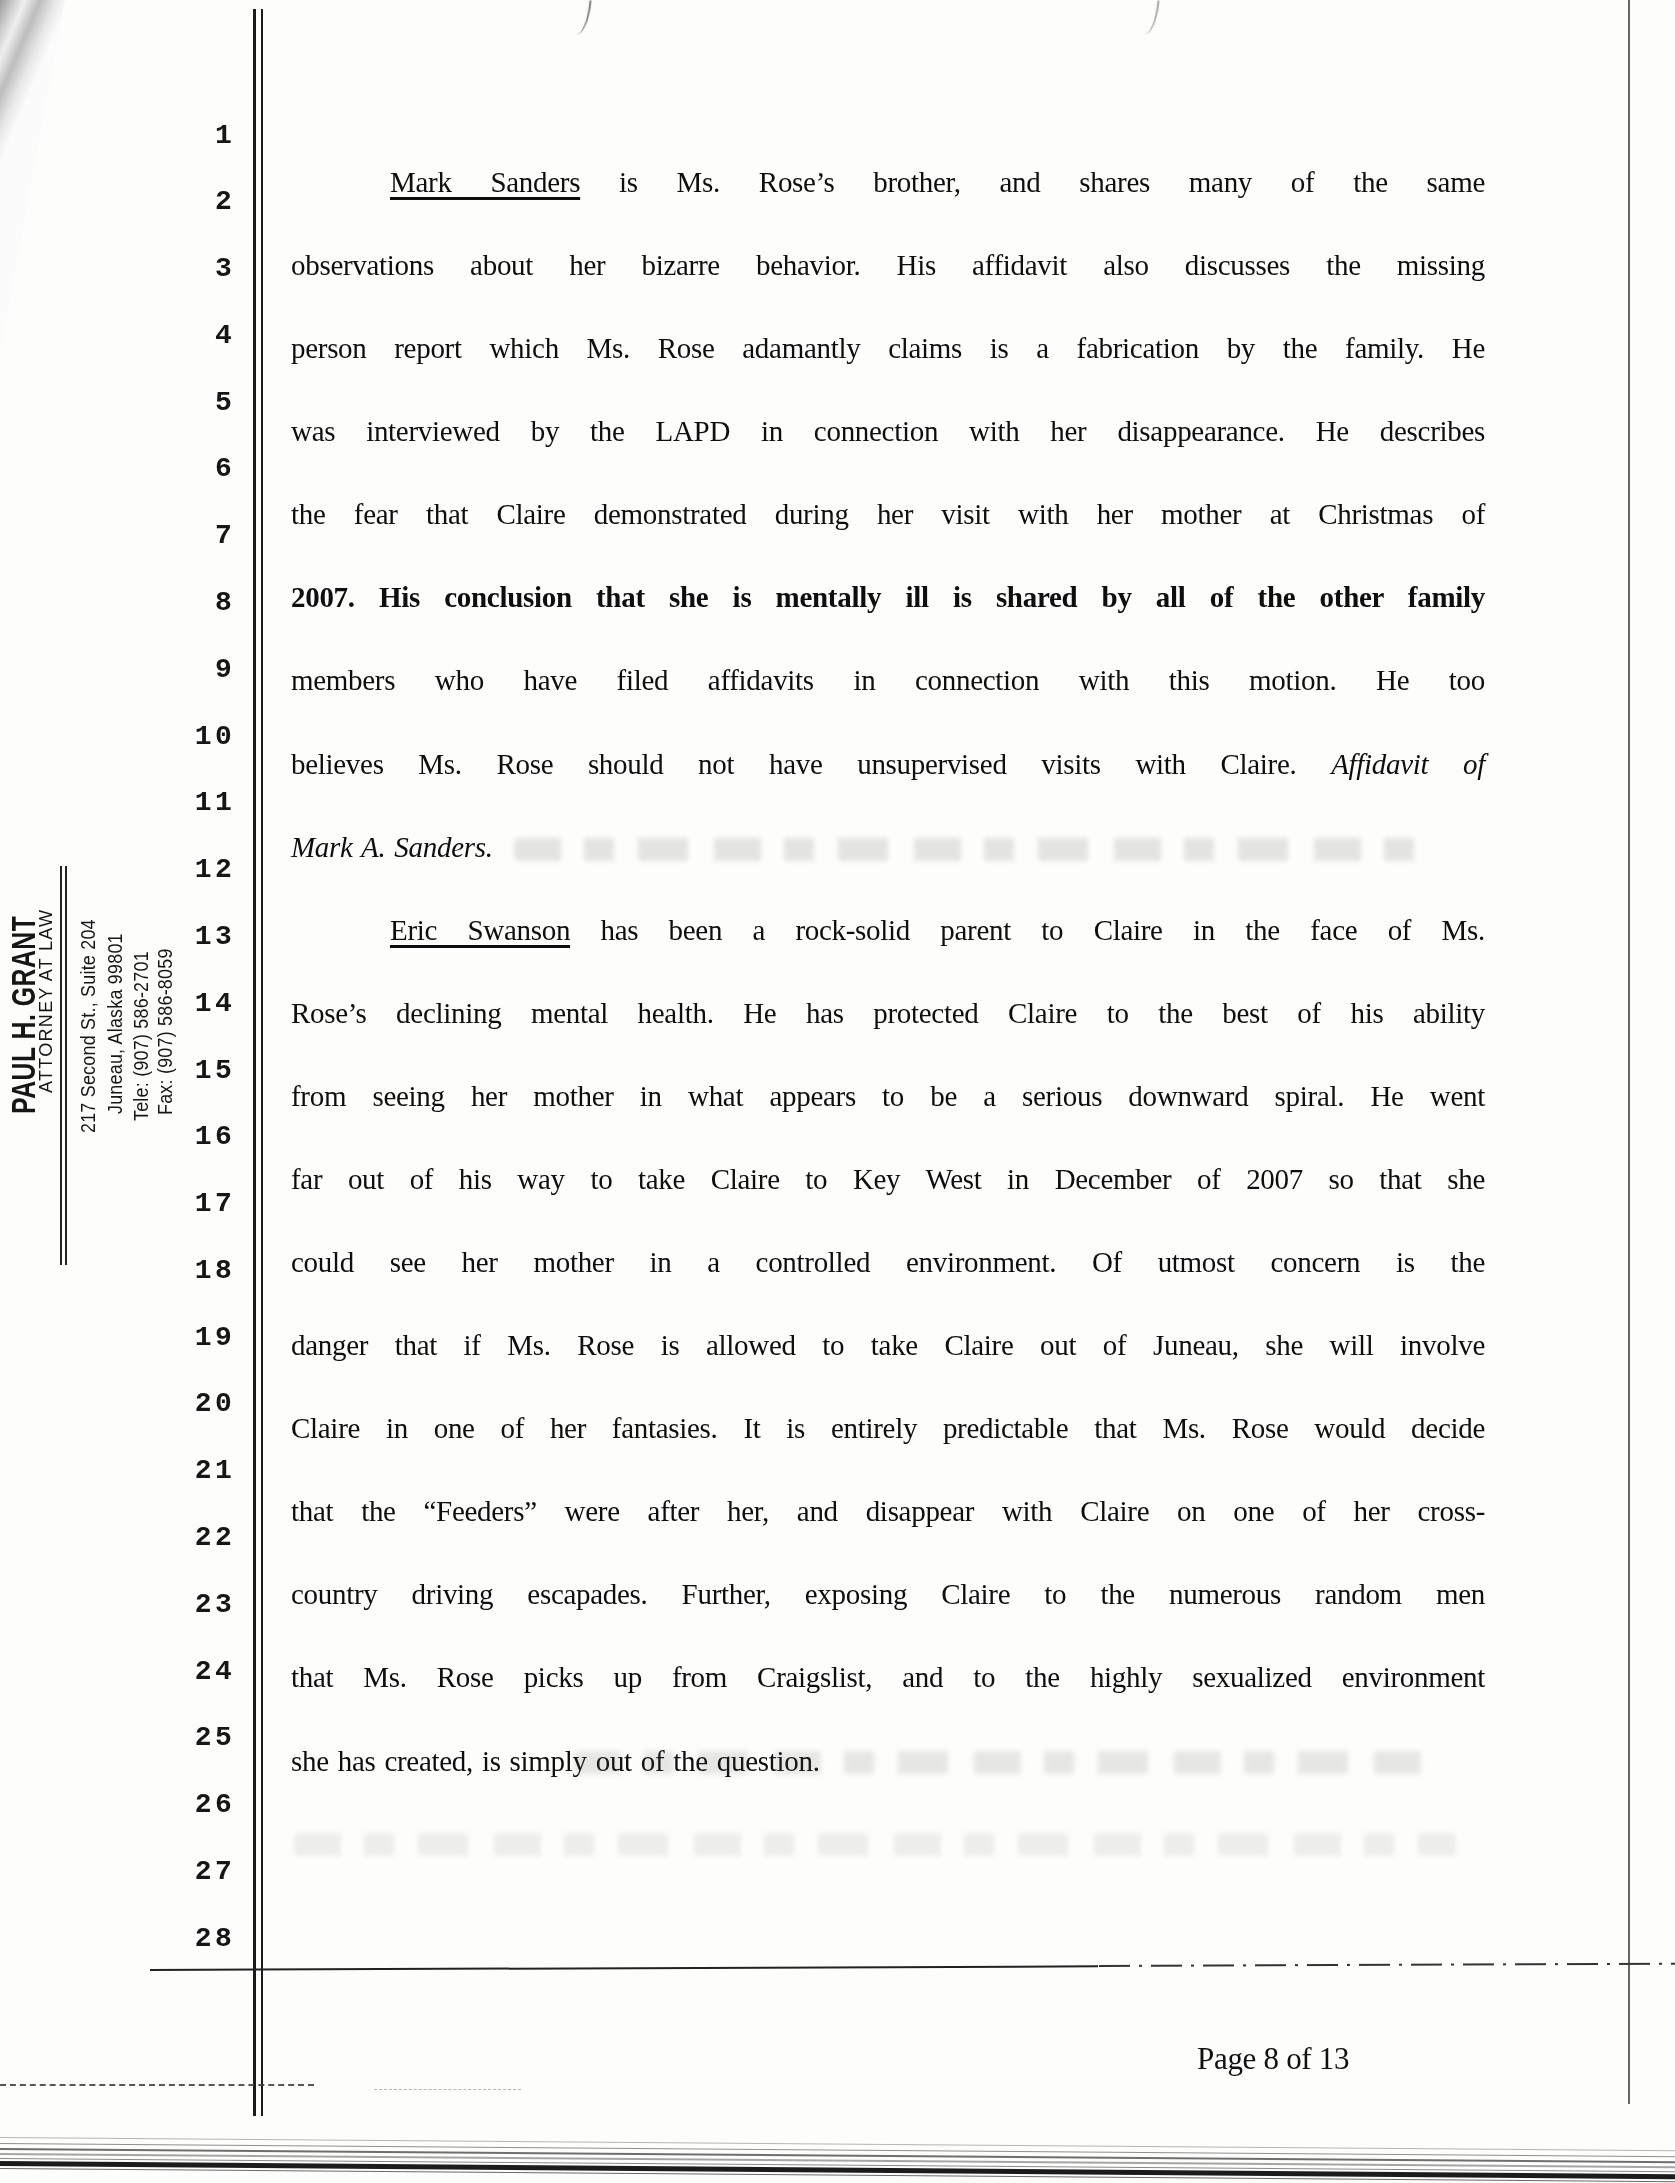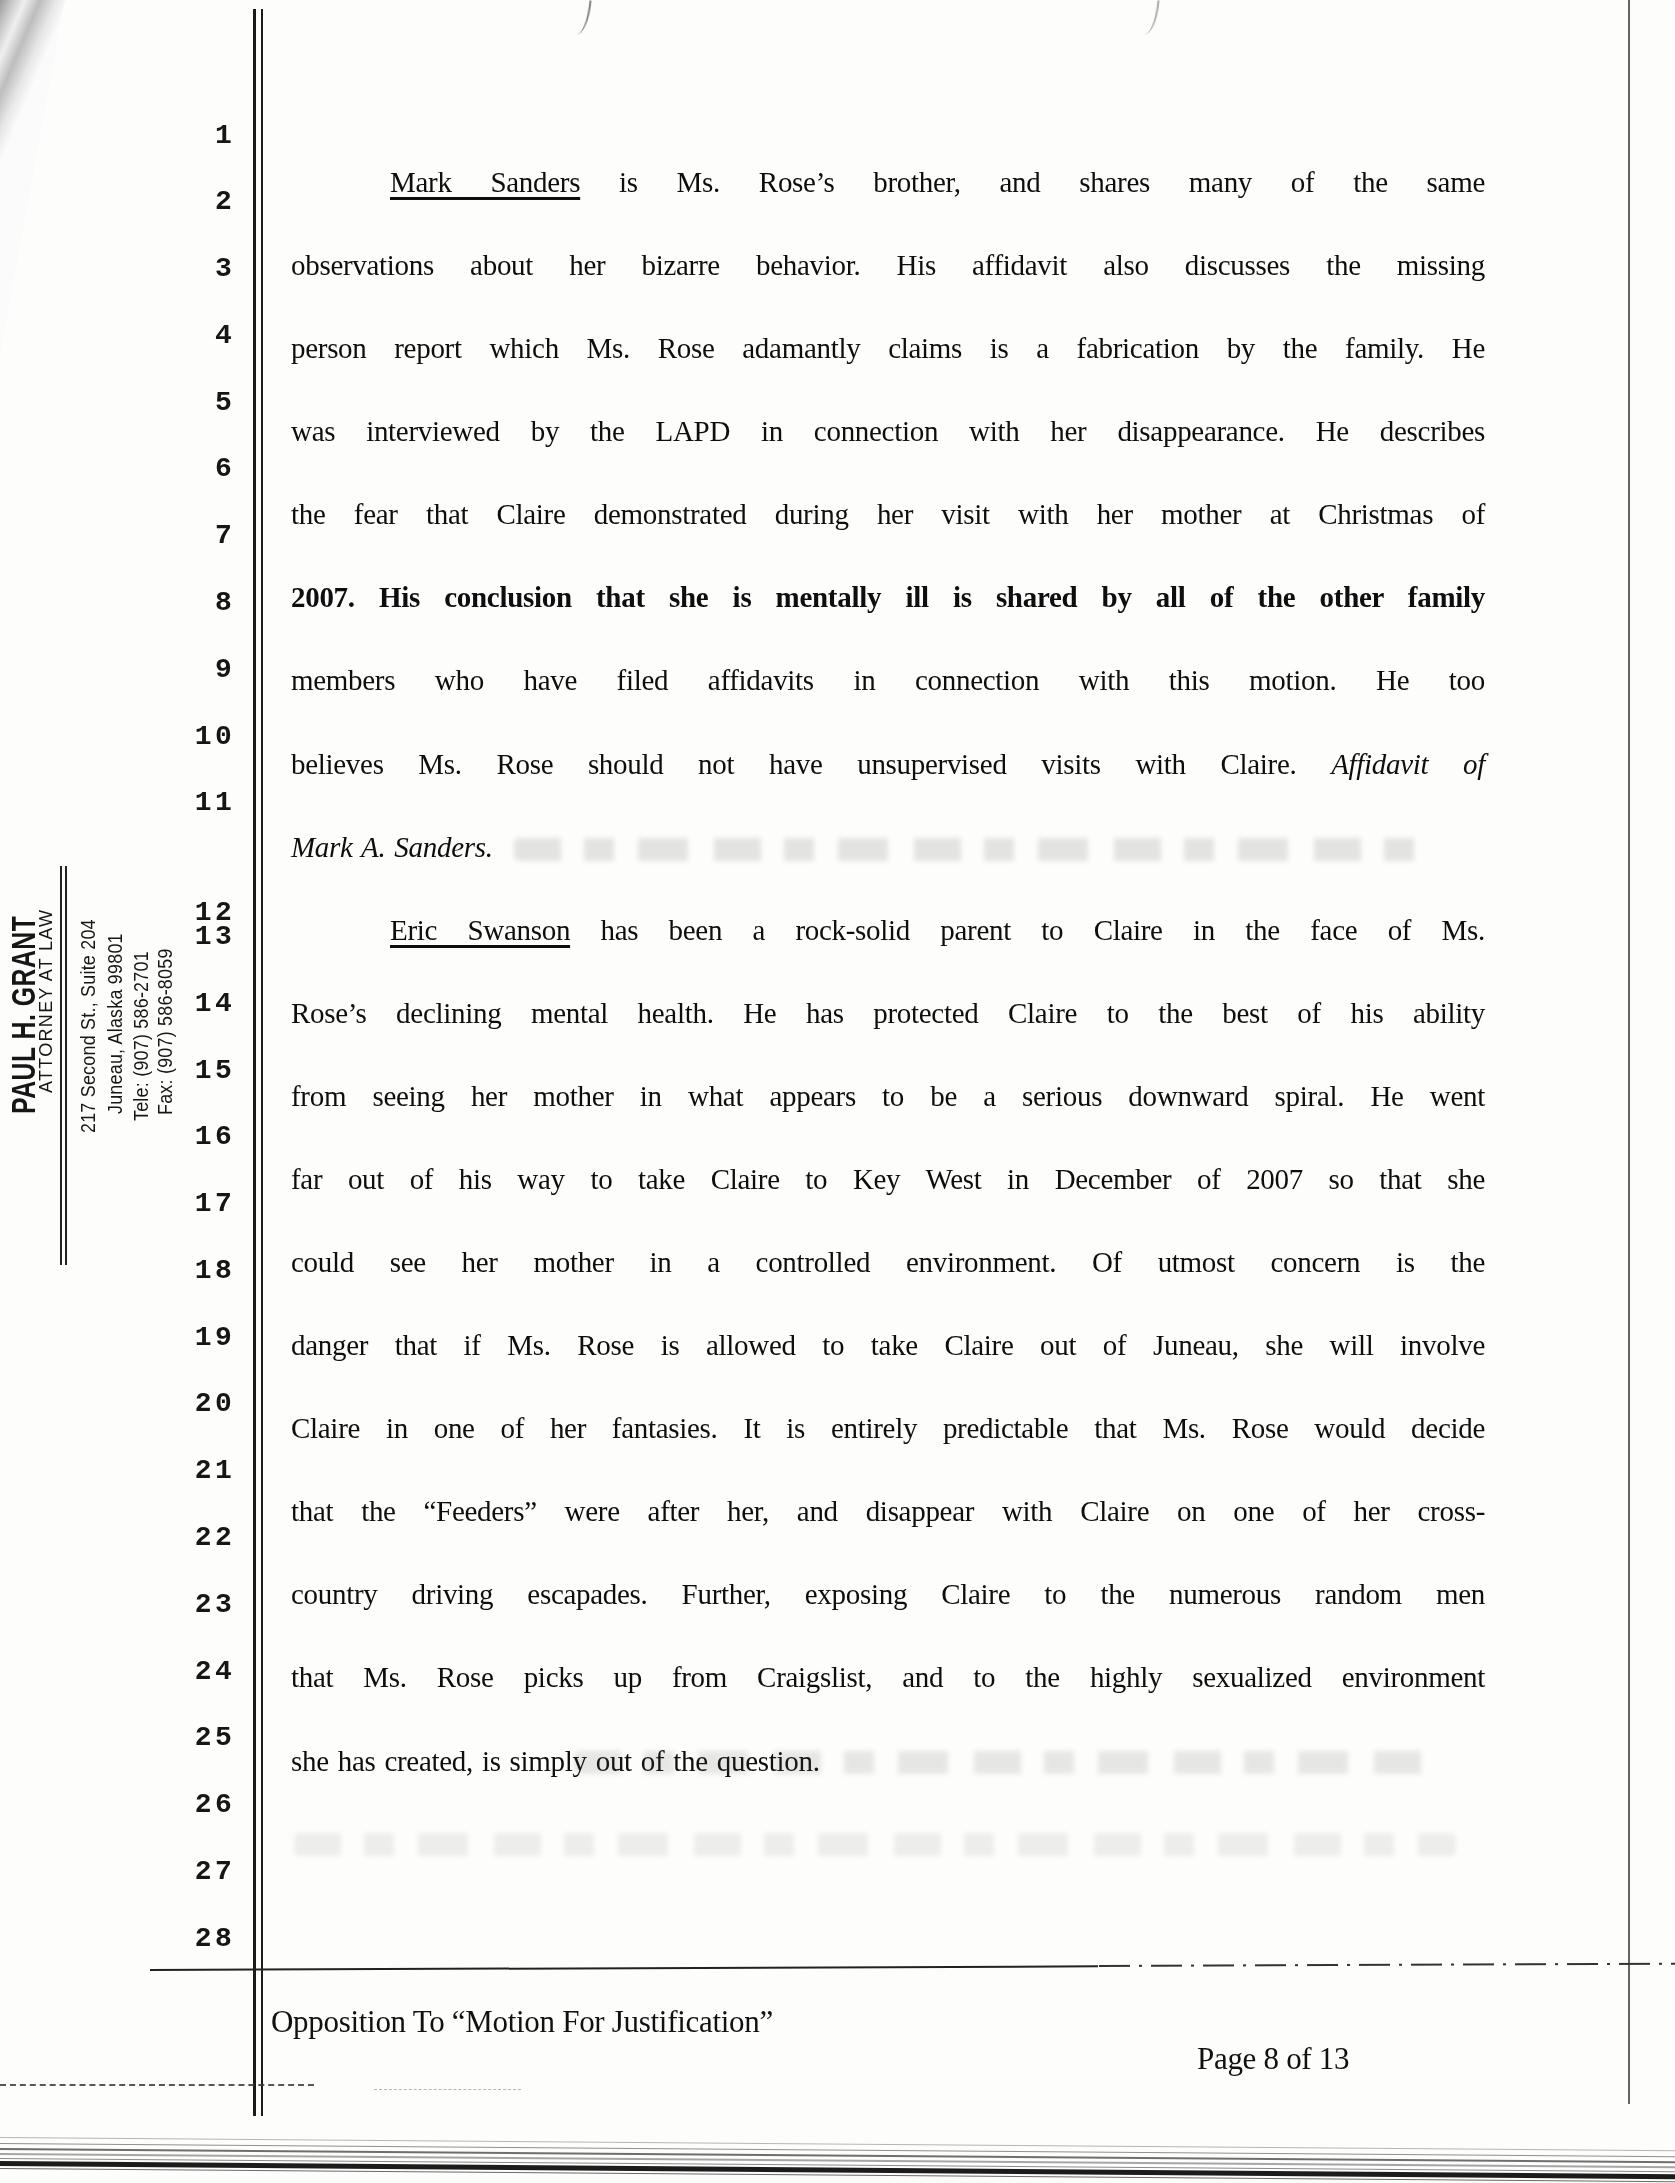--- a/index.html
+++ b/index.html
@@ -70,21 +70,21 @@
       <div class="lnum" style="top: 182px;">2</div>
       <div class="lnum" style="top: 249px;">3</div>
       <div class="lnum" style="top: 316px;">4</div>
       <div class="lnum" style="top: 383px;">5</div>
       <div class="lnum" style="top: 449px;">6</div>
       <div class="lnum" style="top: 516px;">7</div>
       <div class="lnum" style="top: 583px;">8</div>
       <div class="lnum" style="top: 650px;">9</div>
       <div class="lnum" style="top: 717px;">10</div>
       <div class="lnum" style="top: 783px;">11</div>
-      <div class="lnum" style="top: 850px; margin-top: 43px;">12</div>
+      <div class="lnum" style="top: 850px;">12</div>
       <div class="lnum" style="top: 917px;">13</div>
       <div class="lnum" style="top: 984px;">14</div>
       <div class="lnum" style="top: 1051px;">15</div>
       <div class="lnum" style="top: 1117px;">16</div>
       <div class="lnum" style="top: 1184px;">17</div>
       <div class="lnum" style="top: 1251px;">18</div>
       <div class="lnum" style="top: 1318px;">19</div>
       <div class="lnum" style="top: 1384px;">20</div>
       <div class="lnum" style="top: 1451px;">21</div>
       <div class="lnum" style="top: 1518px;">22</div>
@@ -127,21 +127,20 @@
       <div class="bline j" style="top: 1660px;"><span>that Ms. Rose picks up from Craigslist, and to the highly sexualized environment</span></div>
       <div class="bline" style="top: 1744px;"><span>she has created, is simply out of the question.</span></div>
     </div>
 
   <div class="ghost" style="left:514px;top:838px;width:922px;opacity:.15;"></div>
   <div class="ghost" style="left:574px;top:1751px;width:855px;opacity:.13;"></div>
   <div class="ghost" style="left:294px;top:1833px;width:1162px;opacity:.09;"></div>
 
   <div class="sep-solid"></div>
   <div class="sep-dash"></div>
-  <div class="ftext" style="left:271px;top:2004px;">Opposition To “Motion For Justification”</div>
   <div class="ftext" style="left:1197px;top:2041px;">Page 8 of 13</div>
 
   <div class="dash-left"></div>
   <div class="dash-left2"></div>
 
   <div class="band" style="top:2137px;height:1.3px;background:#b5b5b5;"></div>
   <div class="band" style="top:2143px;height:1.3px;background:#8f8f8f;"></div>
   <div class="band" style="top:2148px;height:2px;background:#6e6e6e;"></div>
   <div class="band" style="top:2153px;height:2px;background:#a5a5a5;"></div>
   <div class="band" style="top:2158px;height:1.3px;background:#8a8a8a;"></div>

